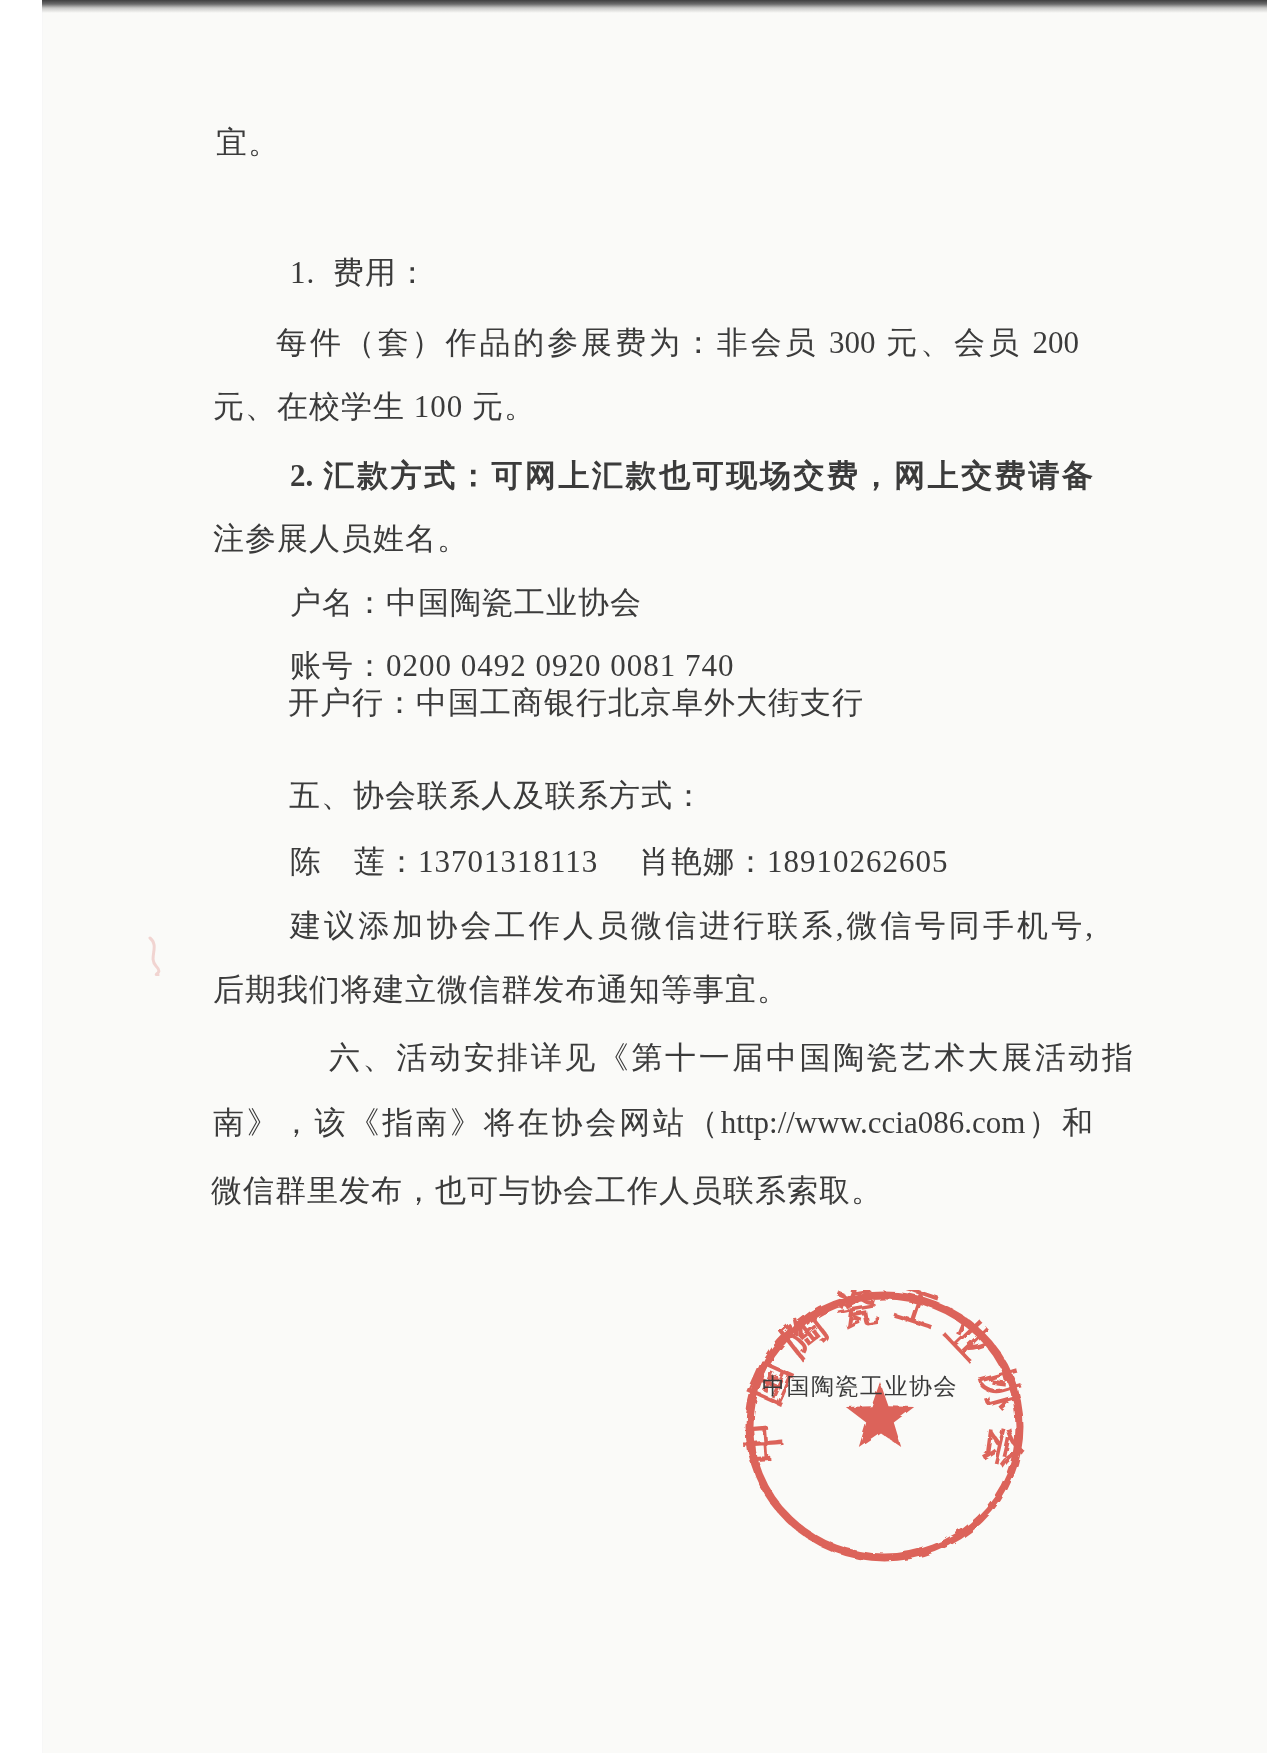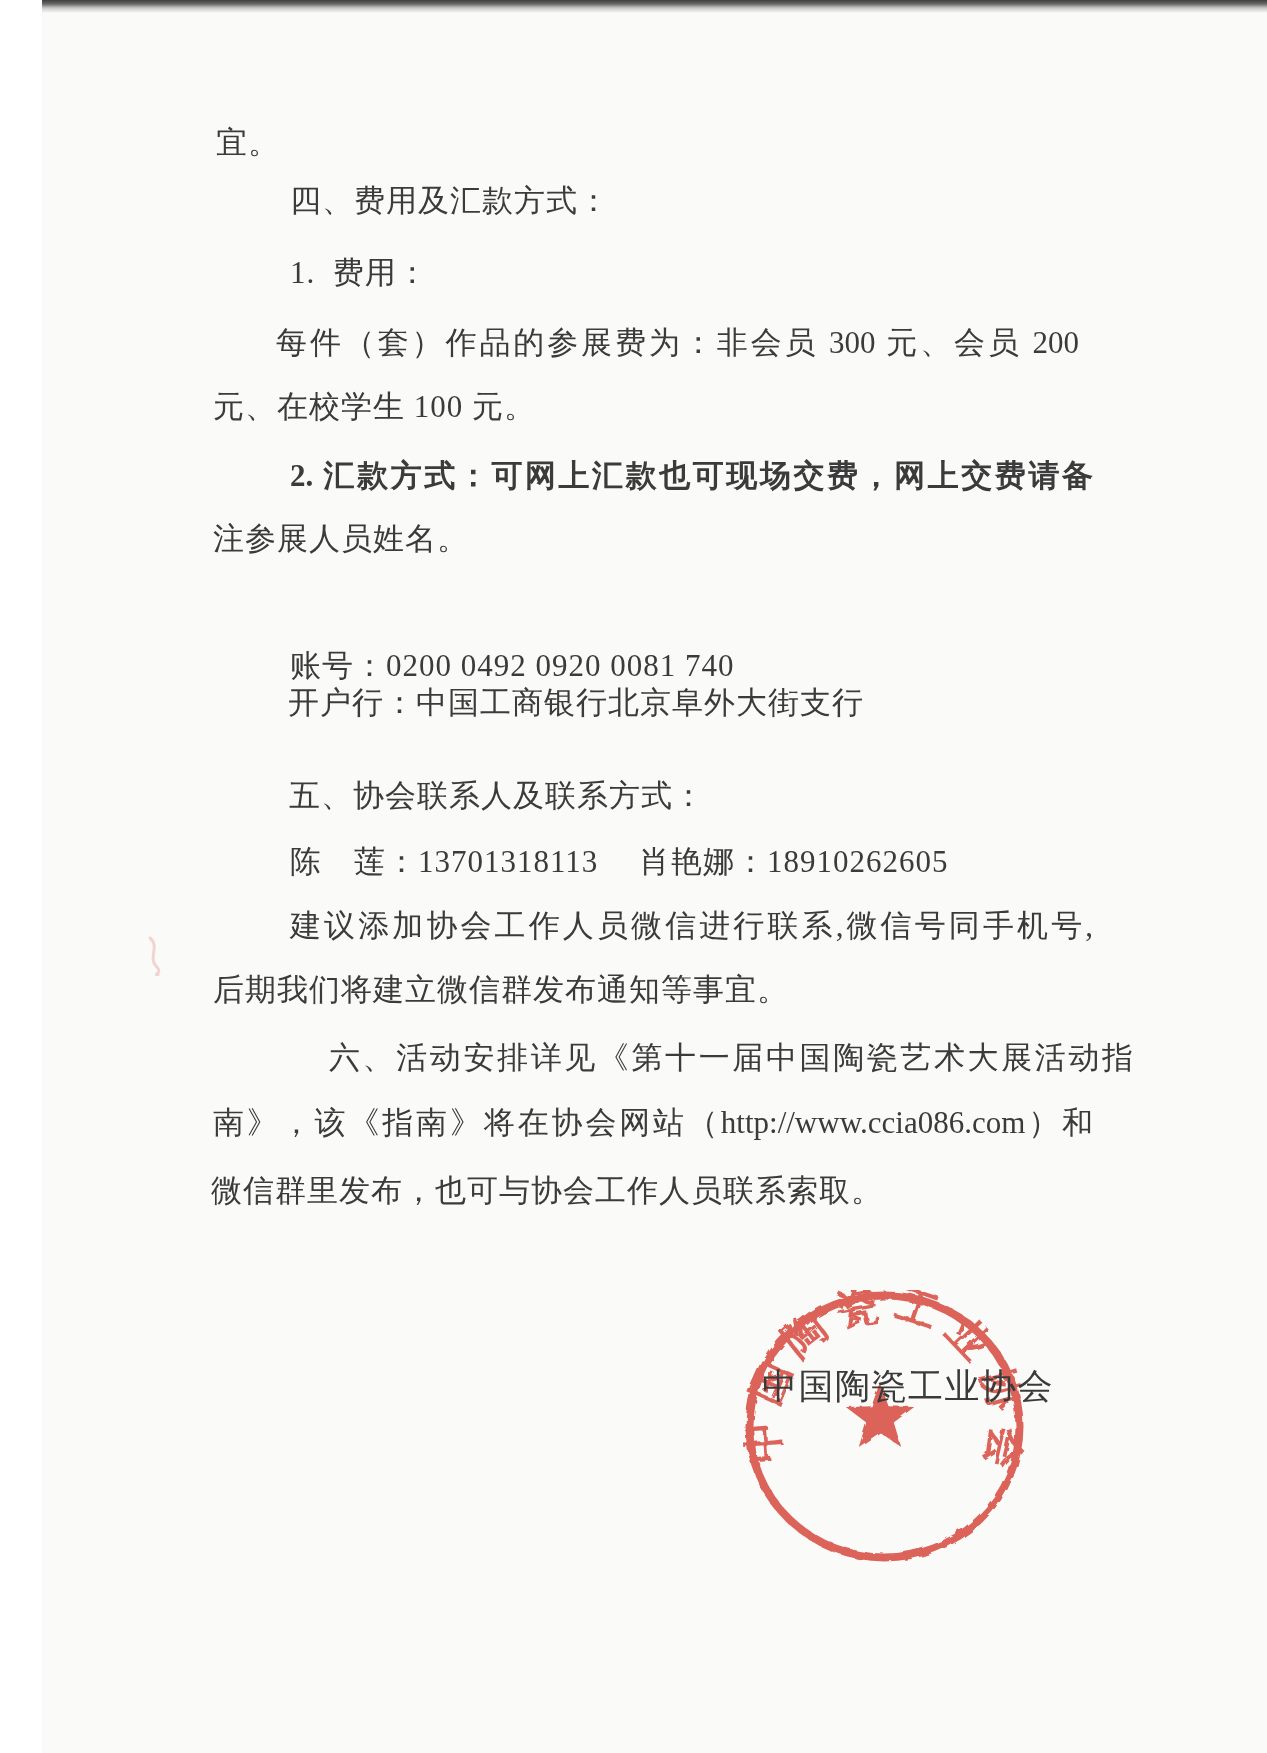--- a/index.html
+++ b/index.html
@@ -22,41 +22,41 @@
     position:absolute;
     font-size:31px;line-height:38px;
     color:#3b3b3b;letter-spacing:1px;
     white-space:pre;
   }
   .just{
     white-space:normal;letter-spacing:0;
     text-align:justify;text-align-last:justify;
   }
   .sig{
-    position:absolute;font-size:35px;line-height:38px;
+    position:absolute;font-size:23px;line-height:38px;
     color:#3a3a3a;letter-spacing:1.5px;white-space:pre;z-index:3;
   }
   .seal-wrap{position:absolute;left:743px;top:1290px;width:284px;height:274px;z-index:2;}
   .smudge{position:absolute;left:146px;top:936px;width:22px;height:40px;z-index:1;opacity:.45;}
 </style>
 </head>
 <body>
 
 <div class="page">
 
   <div class="left-strip"></div>
   <div class="top-scan-edge"></div>
 
   <div class="line" style="left:216px;top:124px;">宜。</div>
-  <div class="line" style="left:290px;top:182px;">四、费用及汇款方式：</div>
   <div class="line" style="left:290px;top:254px;">1.  费用：</div>
   <div class="line just" style="left:276px;top:324px;width:803px;">每件（套）作品的参展费为：非会员 300 元、会员 200</div>
   <div class="line" style="left:213px;top:388px;">元、在校学生 100 元。</div>
   <div class="line just" style="left:290px;top:457px;width:803px;font-weight:bold;">2.  汇款方式：可网上汇款也可现场交费，网上交费请备</div>
   <div class="line" style="left:213px;top:520px;">注参展人员姓名。</div>
+  <div class="line" style="left:290px;top:584px;">户名：中国陶瓷工业协会</div>
   <div class="line" style="left:290px;top:647px;">账号：0200 0492 0920 0081 740</div>
   <div class="line" style="left:288px;top:684px;">开户行：中国工商银行北京阜外大街支行</div>
   <div class="line" style="left:289px;top:777px;">五、协会联系人及联系方式：</div>
   <div class="line" style="left:290px;top:843px;">陈　莲：13701318113　 肖艳娜：18910262605</div>
   <div class="line just" style="left:290px;top:907px;width:803px;">建议添加协会工作人员微信进行联系,微信号同手机号,</div>
   <div class="line" style="left:213px;top:971px;">后期我们将建立微信群发布通知等事宜。</div>
   <div class="line just" style="left:289px;top:1039px;width:804px;margin-left:40px;">六、活动安排详见《第十一届中国陶瓷艺术大展活动指</div>
   <div class="line just" style="left:213px;top:1104px;width:880px;">南》，该《指南》将在协会网站（http://www.ccia086.com）和</div>
   <div class="line" style="left:211px;top:1172px;">微信群里发布，也可与协会工作人员联系索取。</div>
 

